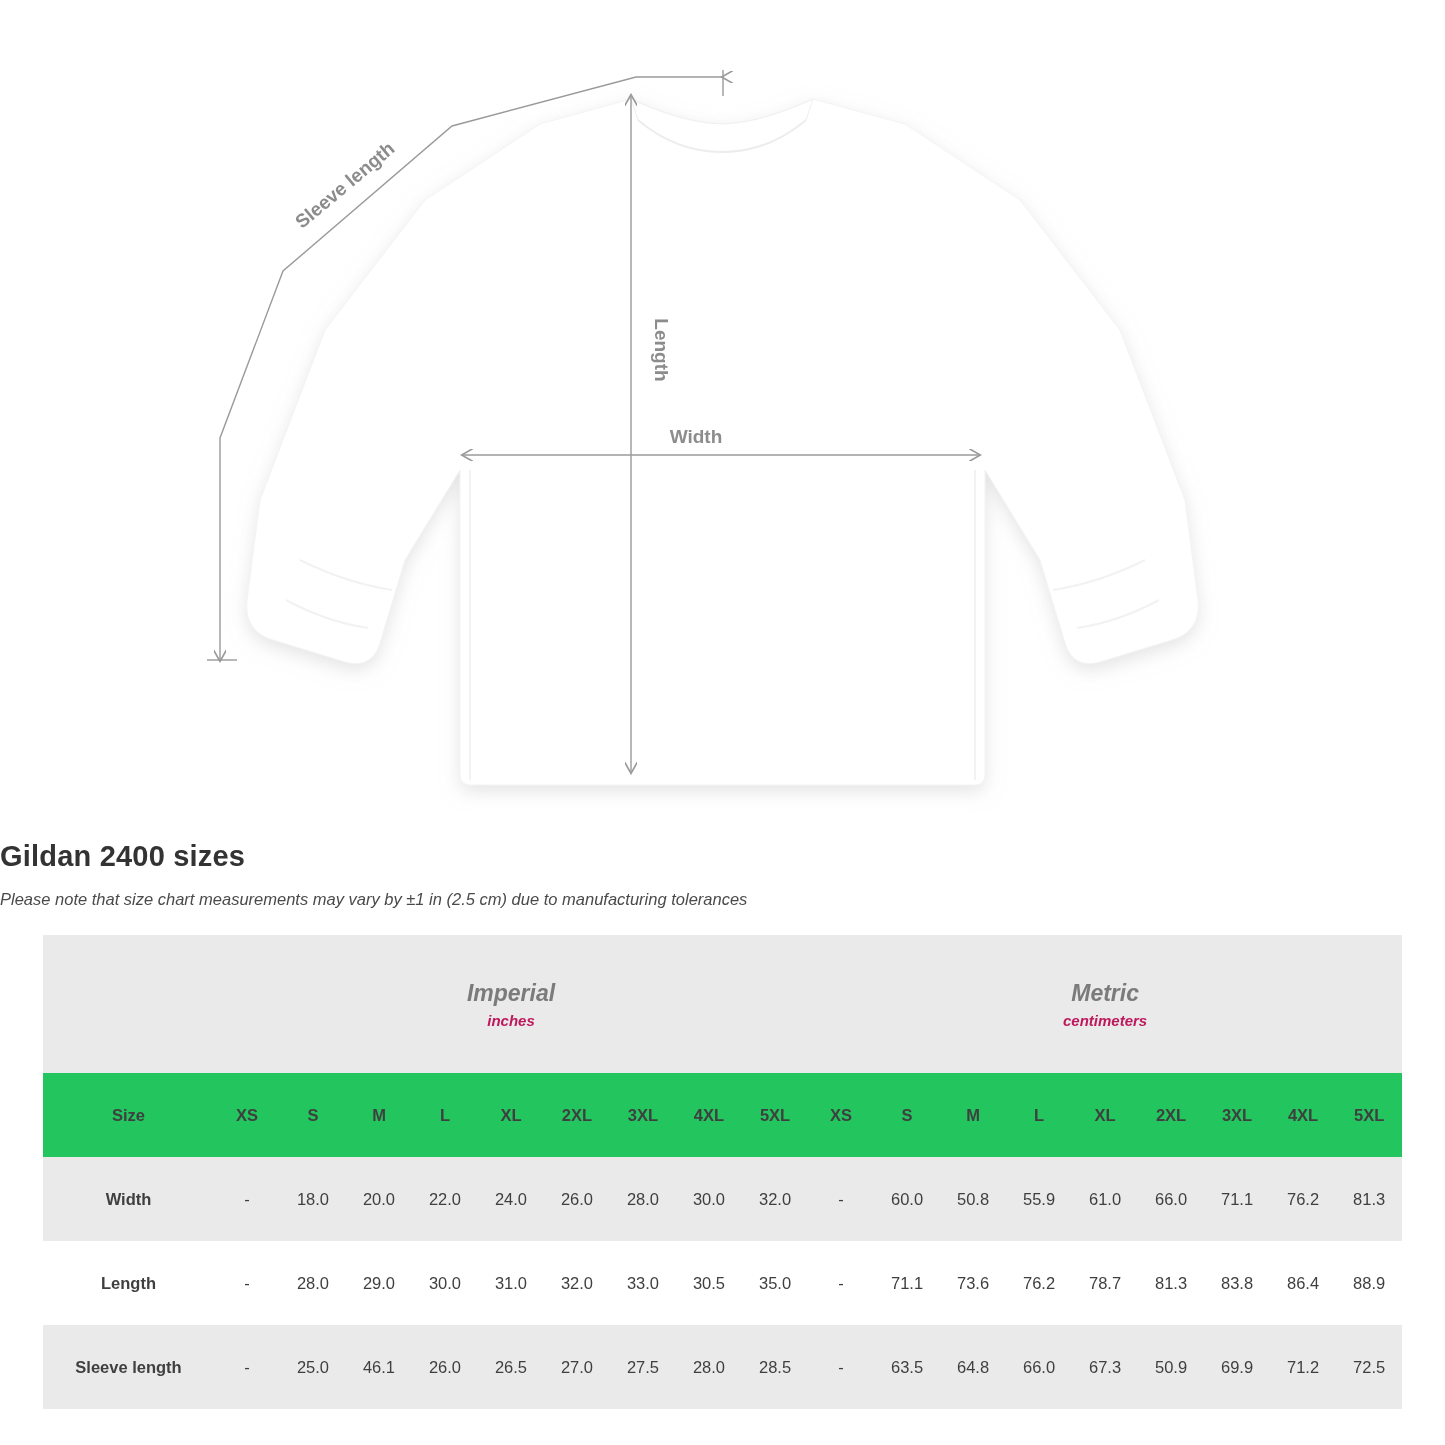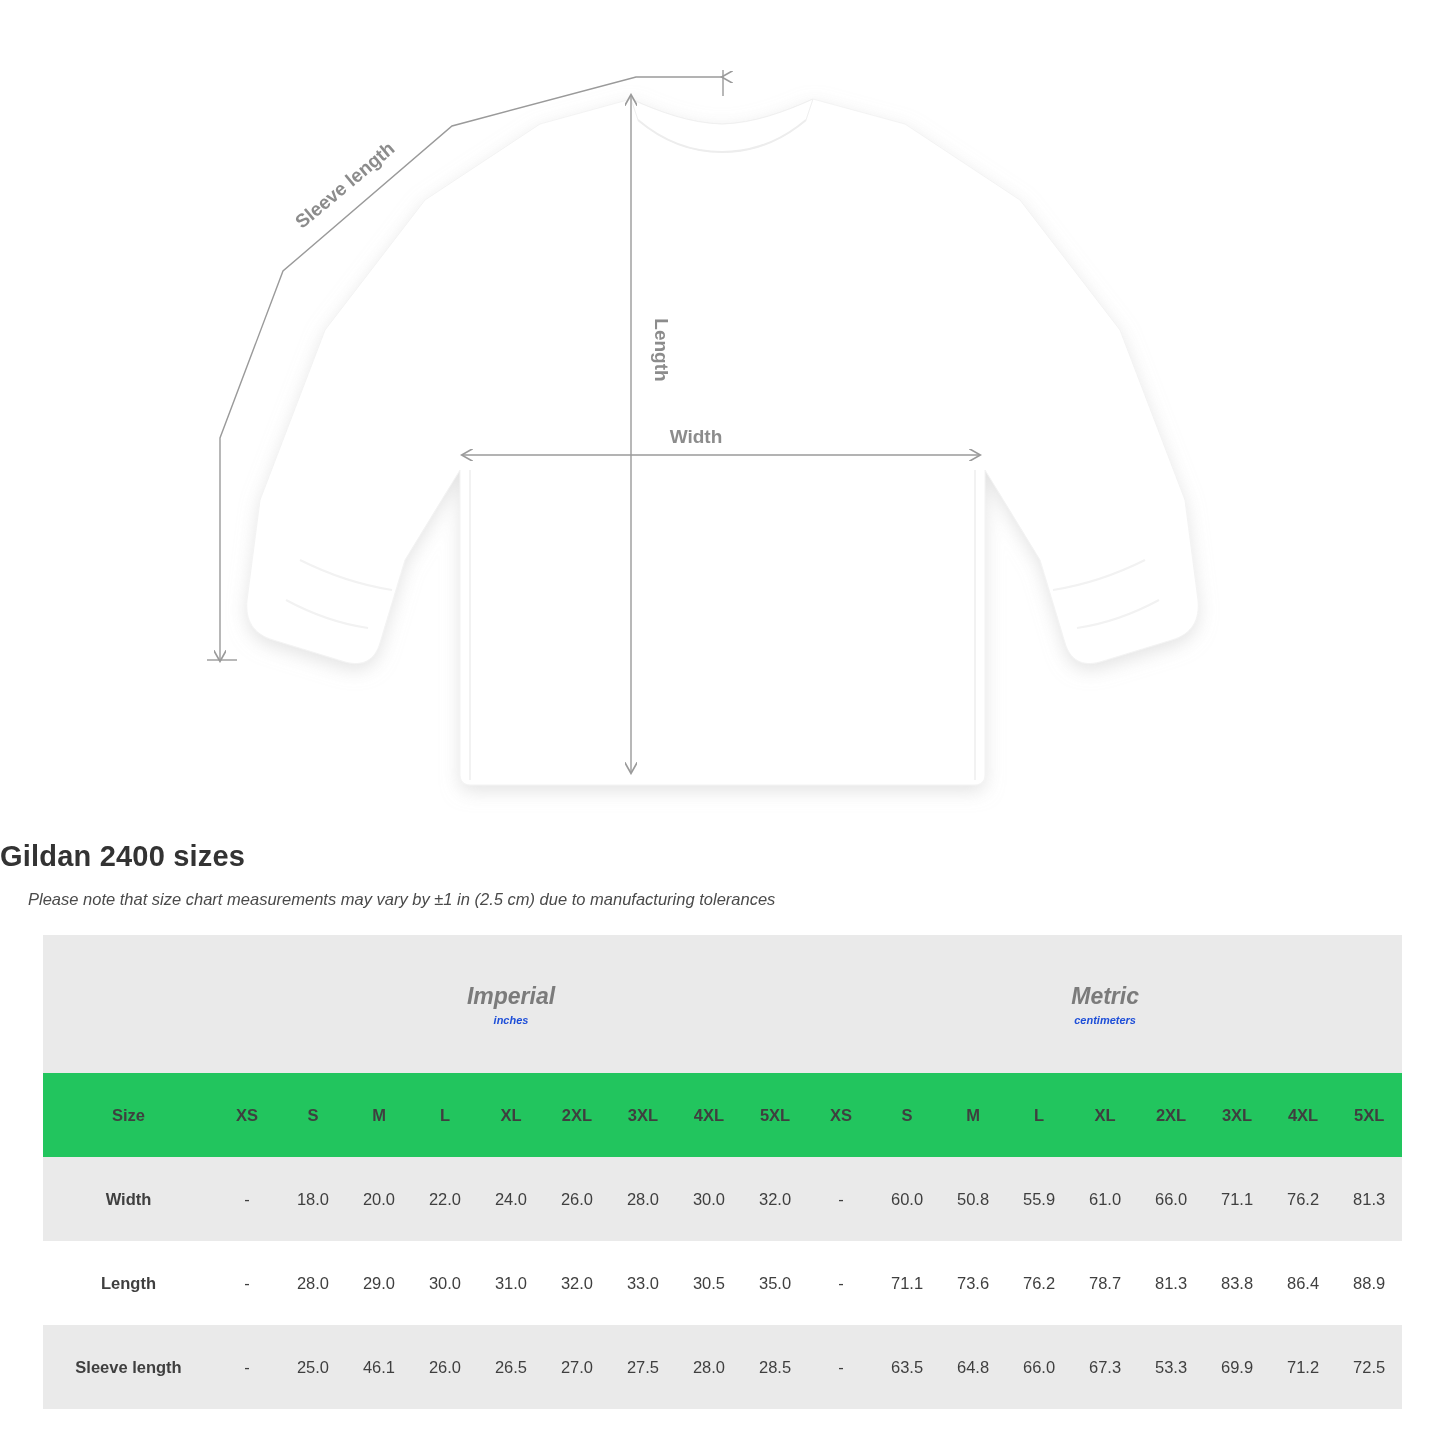--- a/index.html
+++ b/index.html
@@ -39,21 +39,20 @@
     font-size: 29px;
     font-weight: bold;
     color: #333333;
     letter-spacing: 0.2px;
   }
   .chart-note {
     font-size: 16.5px;
     font-style: italic;
     color: #4a4a4a;
     margin-top: 17px;
-    padding-left: 28px;
   }
 
   
   .table-wrap {
     margin: 26px 43px 0 43px;
   }
   table.size-table {
     border-collapse: collapse;
     width: 1359px;
     table-layout: fixed;
@@ -72,23 +71,23 @@
     height: 138px;
   }
   .unit-head .unit-name {
     font-size: 23px;
     font-style: italic;
     font-weight: bold;
     color: #7b7b7b;
     line-height: 1.25;
   }
   .unit-head .unit-sub {
-    font-size: 11px;
+    font-size: 15px;
     font-style: italic;
-    color: #1d4ed8;
+    color: #be185d;
     margin-top: 4px;
   }
   .row-head {
     background: #22c55e;
   }
   .row-head th {
     font-weight: bold;
     font-size: 17px;
     color: #3b3b3b;
   }
@@ -302,21 +301,21 @@
           <td>26.5</td>
           <td>27.0</td>
           <td>27.5</td>
           <td>28.0</td>
           <td>28.5</td>
           <td>-</td>
           <td>63.5</td>
           <td>64.8</td>
           <td>66.0</td>
           <td>67.3</td>
-          <td>53.3</td>
+          <td>50.9</td>
           <td>69.9</td>
           <td>71.2</td>
           <td>72.5</td>
         </tr>
       </tbody>
     </table>
   </div>
 
 </div>
 

